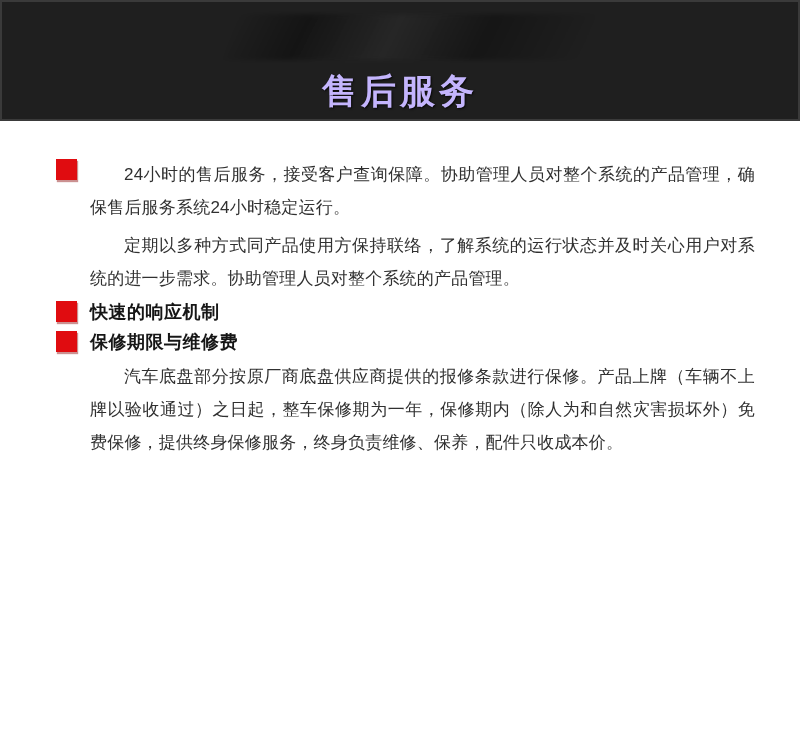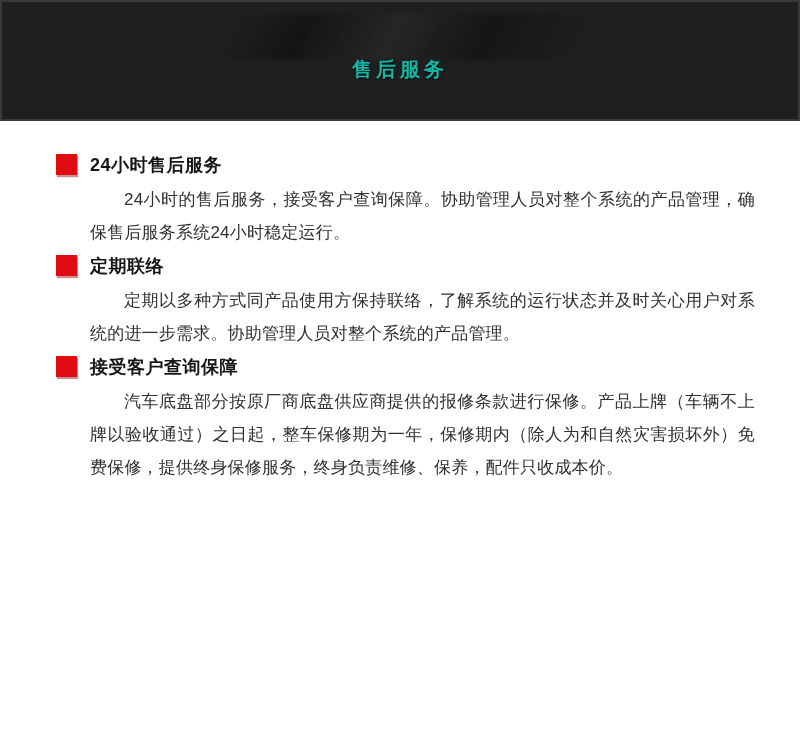--- a/index.html
+++ b/index.html
@@ -35,26 +35,26 @@
       rgba(0,0,0,0)   0%,
       rgba(0,0,0,0.35) 20%,
       rgba(60,60,60,0.25) 45%,
       rgba(0,0,0,0.30) 70%,
       rgba(0,0,0,0)   100%);
     transform: skewX(-18deg);
     filter: blur(2px);
     pointer-events: none;
   }
   .banner .title {
-    color: #14b8a6;
-    font-size: 20px;
+    color: #c4b5fd;
+    font-size: 35px;
     font-weight: 700;
     letter-spacing: 4px;
     line-height: 1;
-    padding-bottom: 42px;
+    padding-bottom: 13px;
     text-shadow: 1px 1px 2px rgba(0,0,0,0.8);
   }
 
   
   .content {
     padding: 32px 45px 0 90px;
   }
   .section { margin-bottom: 5px; }
   .section h3 {
     position: relative;
@@ -90,35 +90,35 @@
 
 <header class="banner">
   <div class="watermark"></div>
   <div class="title">售后服务</div>
 </header>
 
 <main class="content">
 
   <section class="section">
     <h3>
-      <span class="bullet"></span><span>24小时售后服务</span>
+      <span class="bullet"></span>
     </h3>
     <p>24小时的售后服务，接受客户查询保障。协助管理人员对整个系统的产品管理，确保售后服务系统24小时稳定运行。</p>
   </section>
 
   <section class="section">
-    <h3>
-      <span class="bullet"></span><span>定期联络</span>
-    </h3>
     <p>定期以多种方式同产品使用方保持联络，了解系统的运行状态并及时关心用户对系统的进一步需求。协助管理人员对整个系统的产品管理。</p>
   </section>
 
   <section class="section">
+    <h3>
+      <span class="bullet"></span><span>快速的响应机制</span>
+    </h3>
   </section>
 
   <section class="section">
     <h3>
-      <span class="bullet"></span><span>接受客户查询保障</span>
+      <span class="bullet"></span><span>保修期限与维修费</span>
     </h3>
     <p>汽车底盘部分按原厂商底盘供应商提供的报修条款进行保修。产品上牌（车辆不上牌以验收通过）之日起，整车保修期为一年，保修期内（除人为和自然灾害损坏外）免费保修，提供终身保修服务，终身负责维修、保养，配件只收成本价。</p>
   </section>
 
 </main>
 
 </body></html>

